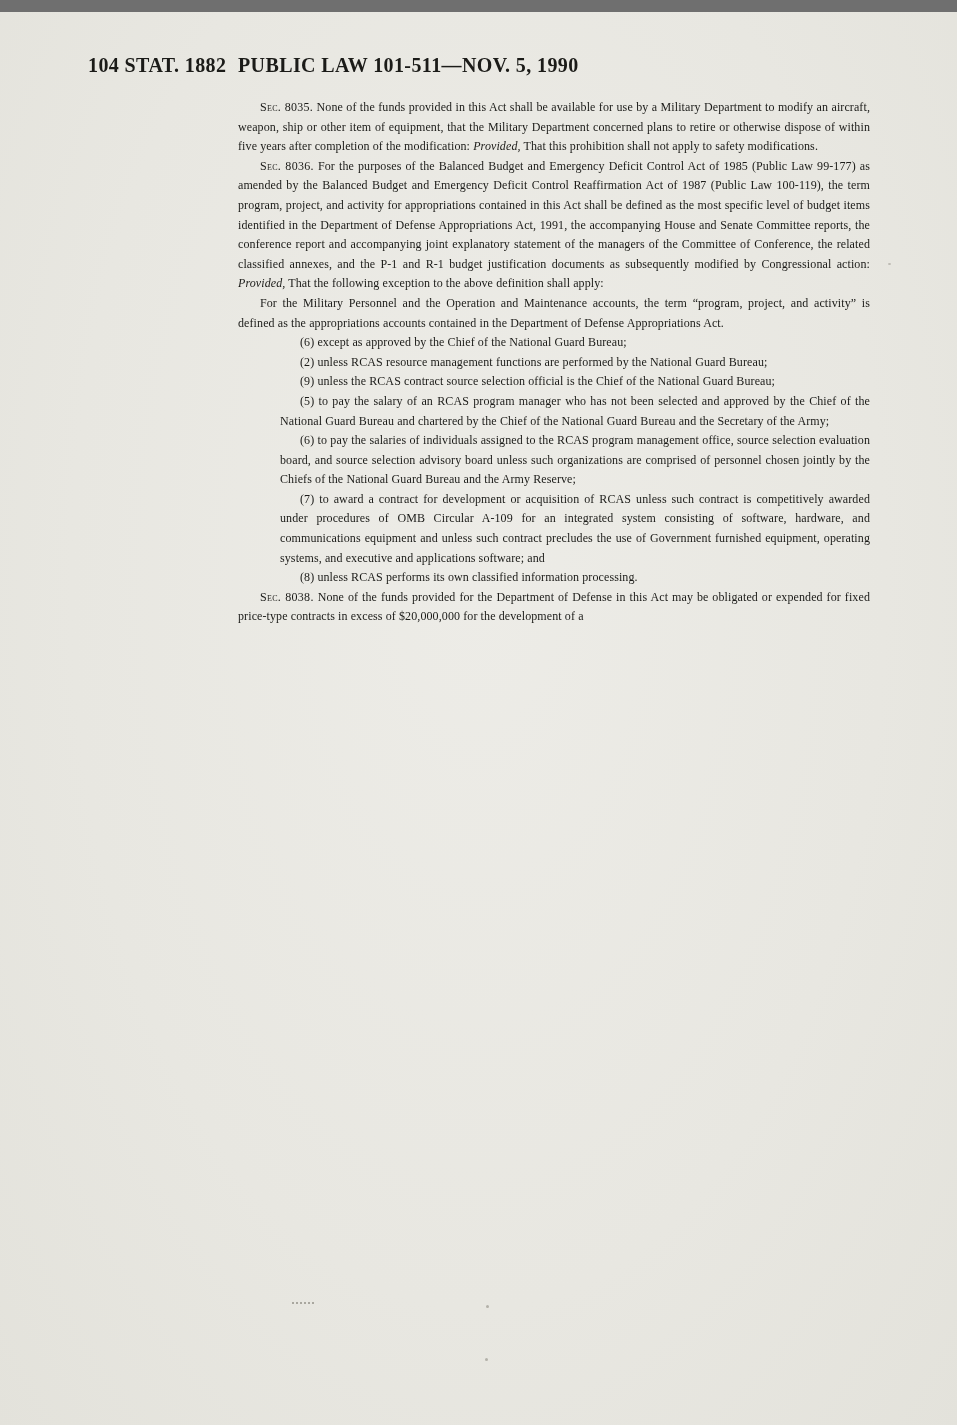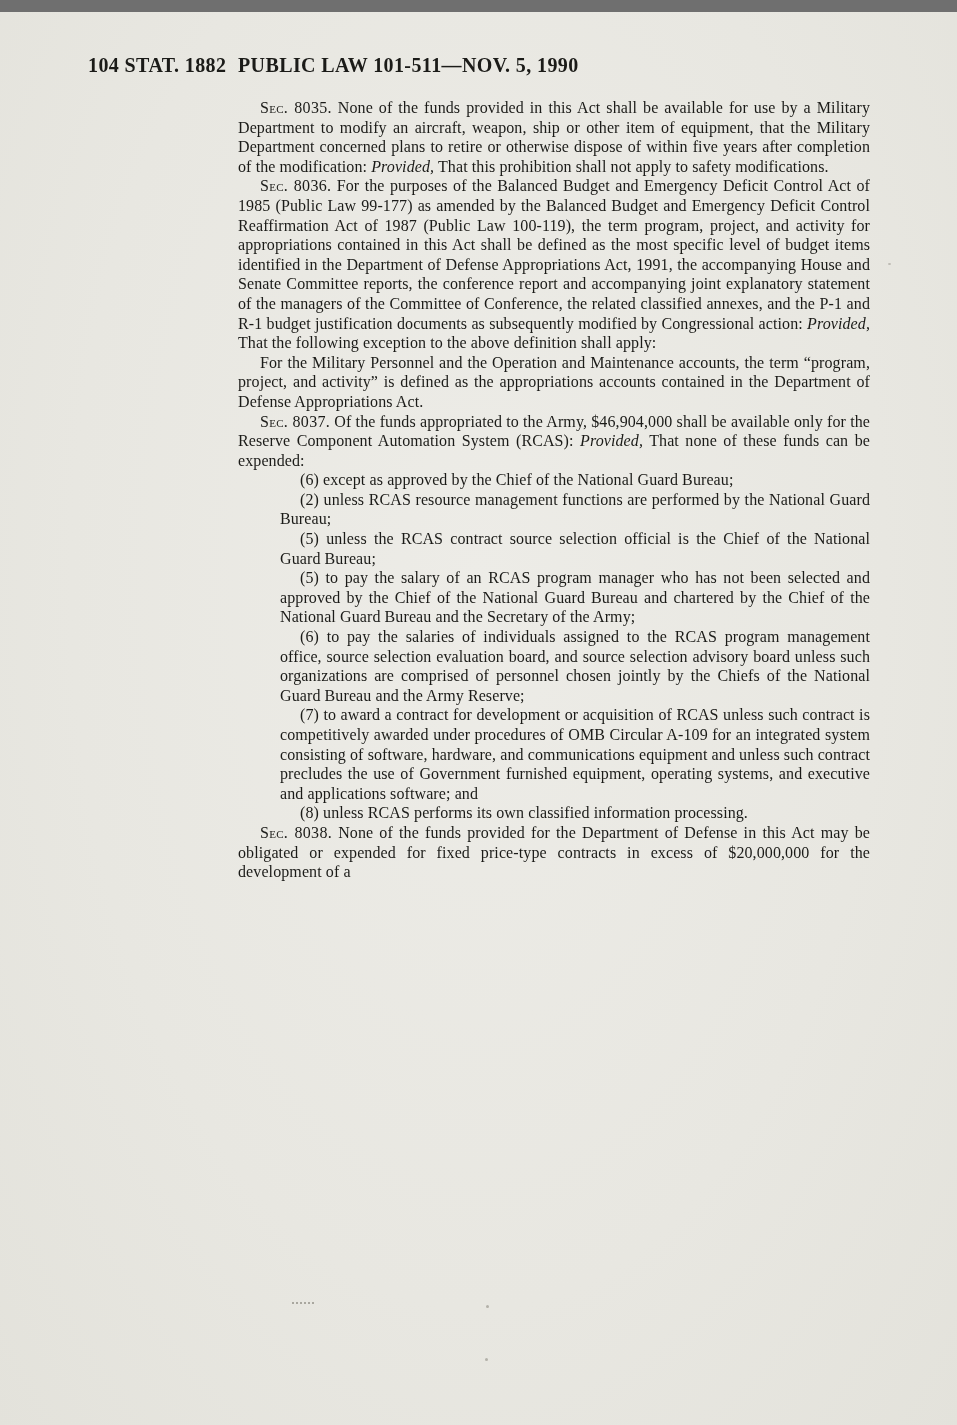--- a/index.html
+++ b/index.html
@@ -34,21 +34,21 @@
   .header-center{
     position: absolute; left: 238px; width: 632px; top: 0;
     text-align: left;
   }
 
   .body-column {
     position: absolute;
     left: 238px;
     top: 86px;
     width: 632px;
-    font-size: 16px;
+    font-size: 12px;
     line-height: 19.6px;
     text-align: justify;
     letter-spacing: 0.1px;
   }
 
   .para { margin: 0; padding: 0; }
   .para.section { text-indent: 22px; }
   .para.sub     { margin-left: 42px; text-indent: 20px; }
 
   .run-normal    { font-style: normal; }
@@ -69,24 +69,23 @@
 
   <div class="header">
     <span class="header-left">104 STAT. 1882</span>
     <span class="header-center">PUBLIC LAW 101-511—NOV. 5, 1990</span>
   </div>
 
   <div class="body-column">
       <p class="para section"><span class="run-smallcaps">Sec. 8035.</span><span class="run-normal"> None of the funds provided in this Act shall be available for use by a Military Department to modify an aircraft, weapon, ship or other item of equipment, that the Military Department concerned plans to retire or otherwise dispose of within five years after completion of the modification: </span><span class="run-italic">Provided,</span><span class="run-normal"> That this prohibition shall not apply to safety modifications.</span></p>
       <p class="para section"><span class="run-smallcaps">Sec. 8036.</span><span class="run-normal"> For the purposes of the Balanced Budget and Emergency Deficit Control Act of 1985 (Public Law 99-177) as amended by the Balanced Budget and Emergency Deficit Control Reaffirmation Act of 1987 (Public Law 100-119), the term program, project, and activity for appropriations contained in this Act shall be defined as the most specific level of budget items identified in the Department of Defense Appropriations Act, 1991, the accompanying House and Senate Committee reports, the conference report and accompanying joint explanatory statement of the managers of the Committee of Conference, the related classified annexes, and the P-1 and R-1 budget justification documents as subsequently modified by Congressional action: </span><span class="run-italic">Provided,</span><span class="run-normal"> That the following exception to the above definition shall apply:</span></p>
       <p class="para section"><span class="run-normal">For the Military Personnel and the Operation and Maintenance accounts, the term “program, project, and activity” is defined as the appropriations accounts contained in the Department of Defense Appropriations Act.</span></p>
-      <p class="para section"><span class="run-smallcaps">Sec. 8037.</span><span class="run-normal"> Of the funds appropriated to the Army, $46,904,000 shall be available only for the Reserve Component Automation System (RCAS): </span><span class="run-italic">Provided,</span><span class="run-normal"> That none of these funds can be expended:</span></p>
       <p class="para sub"><span class="run-normal">(6) except as approved by the Chief of the National Guard Bureau;</span></p>
       <p class="para sub"><span class="run-normal">(2) unless RCAS resource management functions are performed by the National Guard Bureau;</span></p>
-      <p class="para sub"><span class="run-normal">(5) unless the RCAS contract source selection official is the Chief of the National Guard Bureau;</span></p>
+      <p class="para sub"><span class="run-normal">(9) unless the RCAS contract source selection official is the Chief of the National Guard Bureau;</span></p>
       <p class="para sub"><span class="run-normal">(5) to pay the salary of an RCAS program manager who has not been selected and approved by the Chief of the National Guard Bureau and chartered by the Chief of the National Guard Bureau and the Secretary of the Army;</span></p>
       <p class="para sub"><span class="run-normal">(6) to pay the salaries of individuals assigned to the RCAS program management office, source selection evaluation board, and source selection advisory board unless such organizations are comprised of personnel chosen jointly by the Chiefs of the National Guard Bureau and the Army Reserve;</span></p>
       <p class="para sub"><span class="run-normal">(7) to award a contract for development or acquisition of RCAS unless such contract is competitively awarded under procedures of OMB Circular A-109 for an integrated system consisting of software, hardware, and communications equipment and unless such contract precludes the use of Government furnished equipment, operating systems, and executive and applications software; and</span></p>
       <p class="para sub"><span class="run-normal">(8) unless RCAS performs its own classified information processing.</span></p>
       <p class="para section"><span class="run-smallcaps">Sec. 8038.</span><span class="run-normal"> None of the funds provided for the Department of Defense in this Act may be obligated or expended for fixed price-type contracts in excess of $20,000,000 for the development of a</span></p>
     </div>
 
   <div class="artifact a1"></div>
   <div class="artifact a2"></div>
   <div class="artifact a3"></div>

